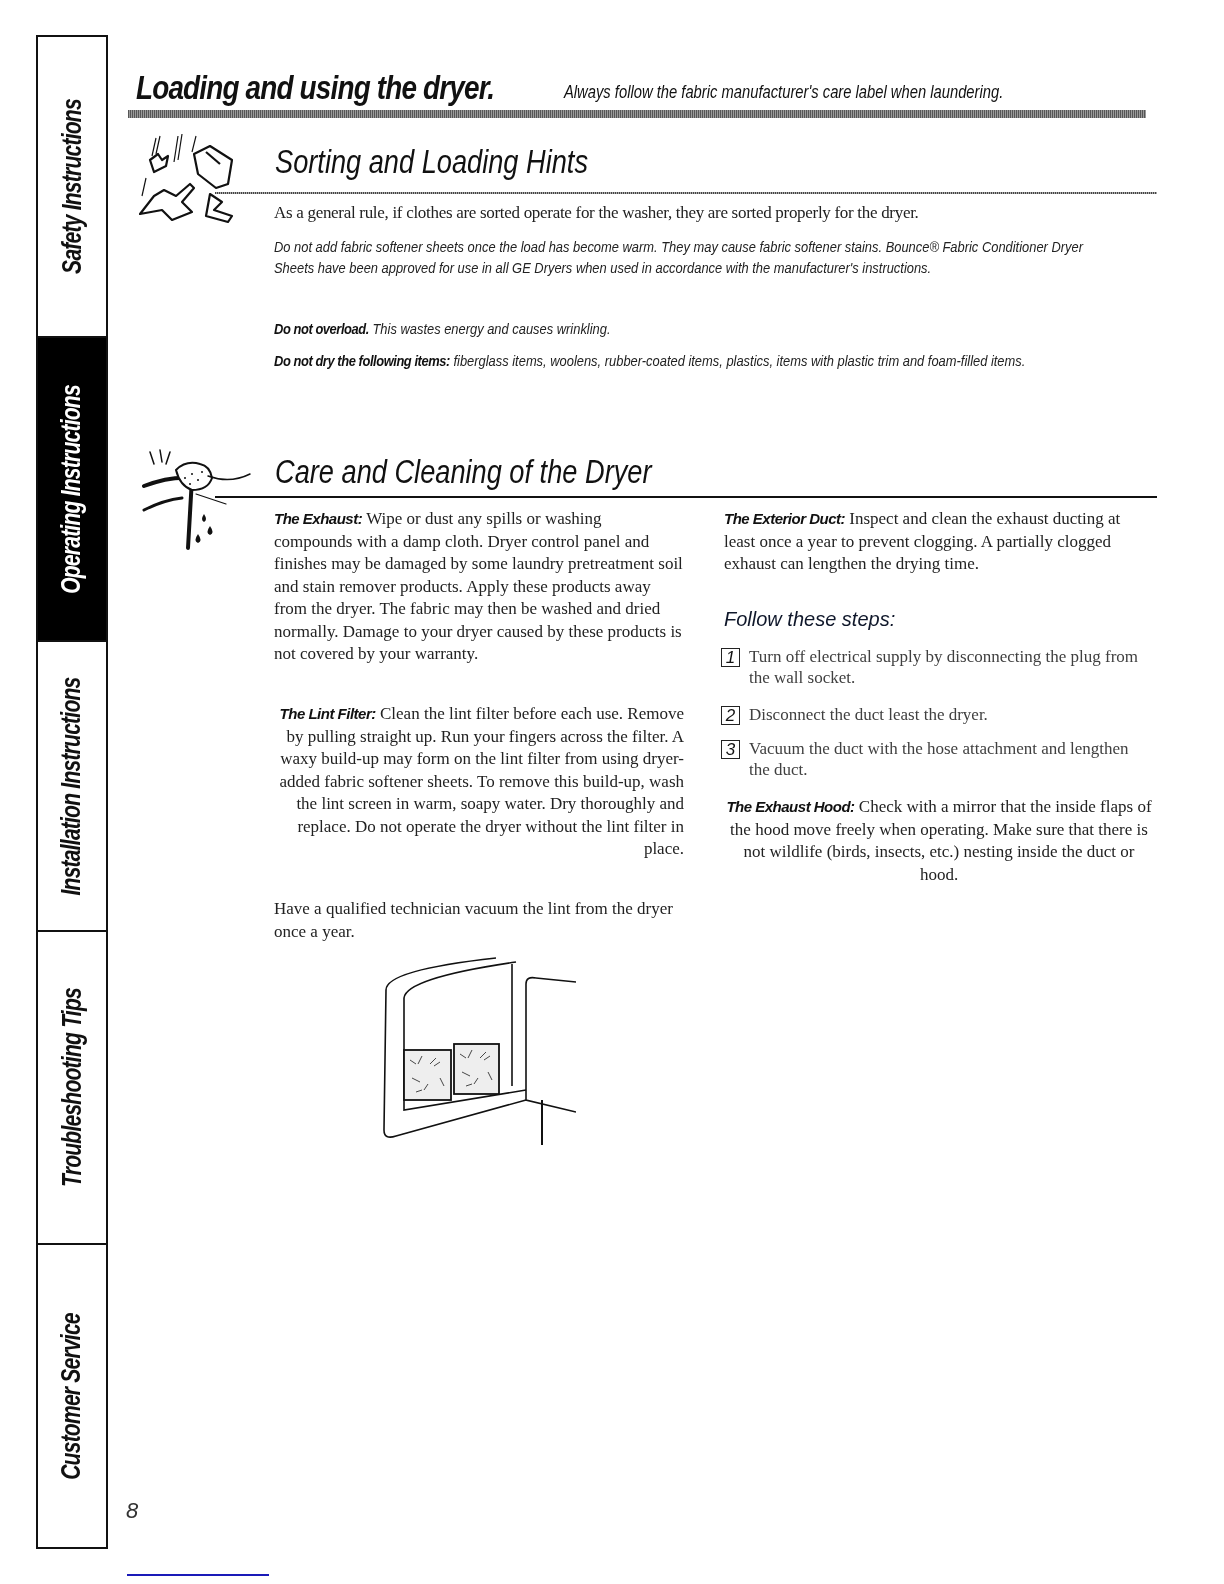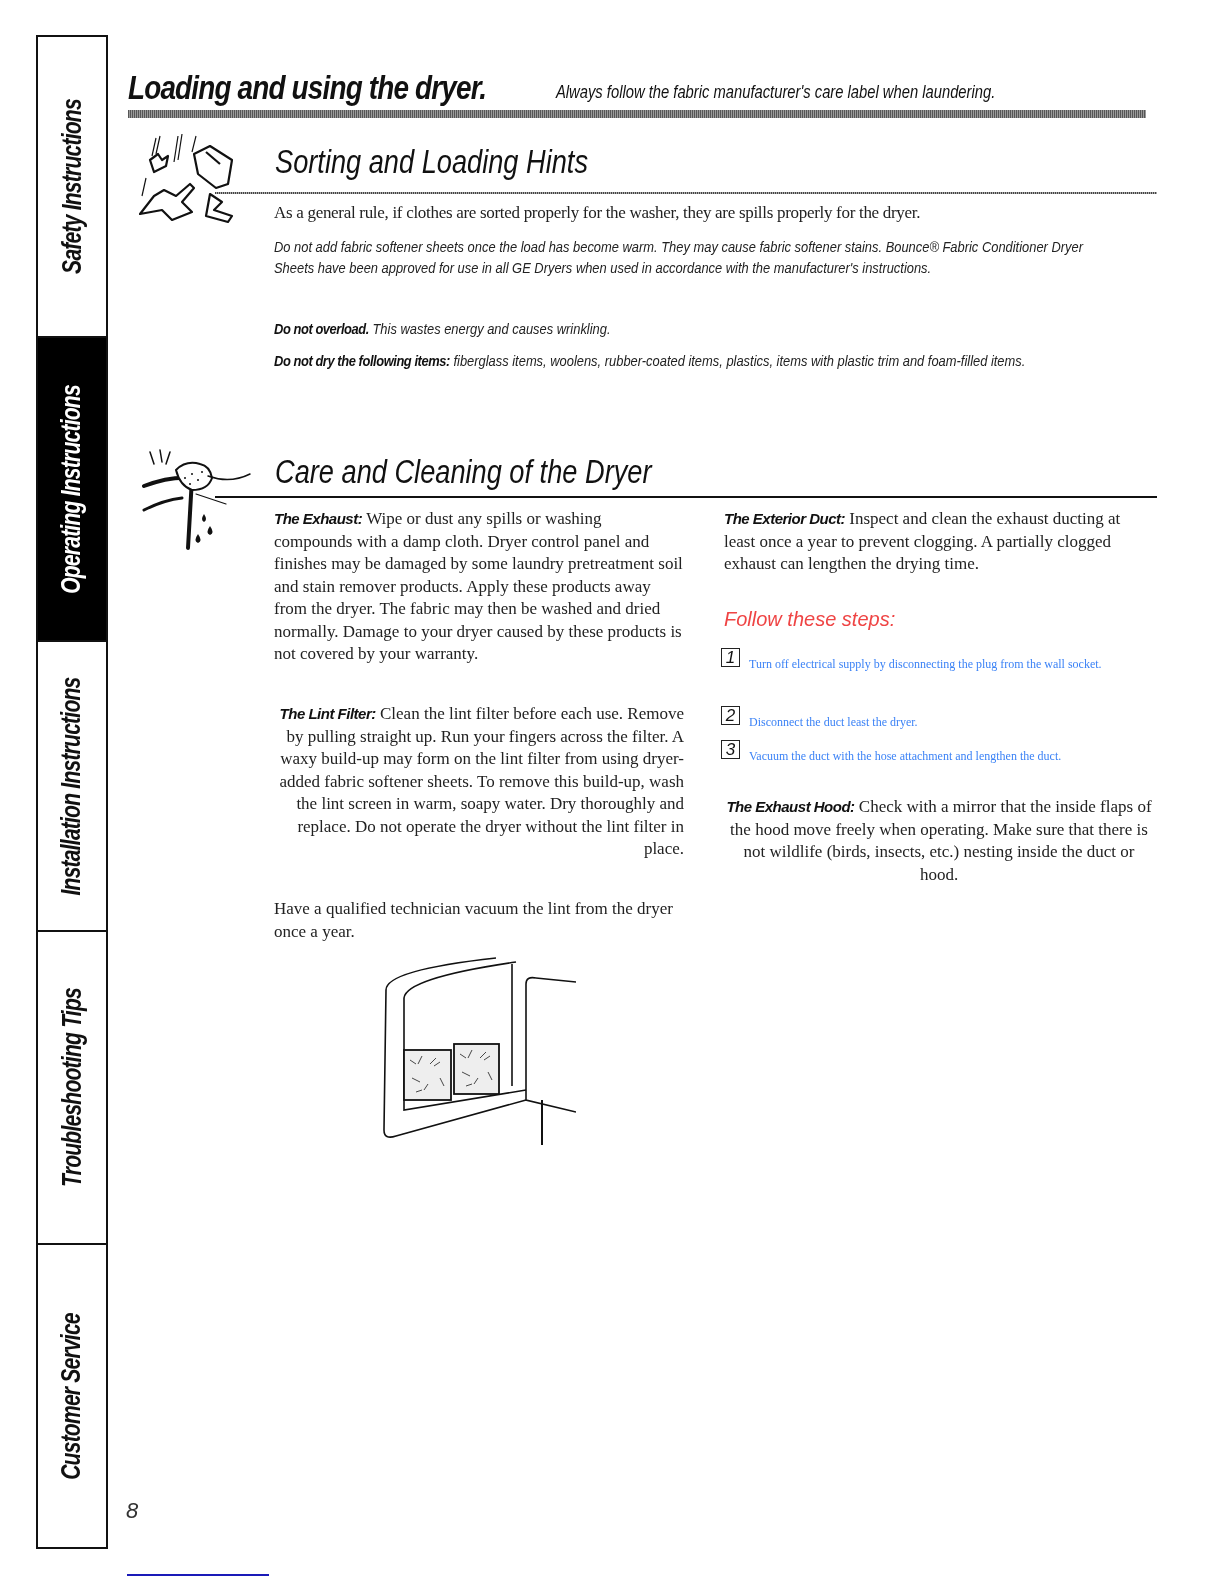--- a/index.html
+++ b/index.html
@@ -7,38 +7,38 @@
 
   
   .tabs { position: absolute; left: 36px; top: 35px; width: 72px; height: 1514px; border: 2px solid #111; border-right-width: 2px; box-sizing: border-box; }
   .tab { position: absolute; left: 0; width: 100%; box-sizing: border-box; border-bottom: 2px solid #111; display: flex; align-items: center; justify-content: center; overflow: hidden; }
   .tab:last-child { border-bottom: none; }
   .tab.active { background: #000; }
   .tab-label { transform: rotate(-90deg); white-space: nowrap; font-family: "Liberation Sans", sans-serif; font-weight: bold; font-style: italic; font-size: 27px; letter-spacing: -1px; color: #111; transform-origin: center; display: inline-block; transform: rotate(-90deg) scaleX(0.78); }
   .tab.active .tab-label { color: #fff; }
 
   
-  .header { position: absolute; left: 128px; top: 68px; width: 990px; white-space: nowrap; }
+  .header { position: absolute; left: 136px; top: 68px; width: 990px; white-space: nowrap; }
   .header-title { font-family: "Liberation Sans", sans-serif; font-weight: bold; font-style: italic; font-size: 34px; letter-spacing: -1px; display: inline-block; transform: scaleX(0.82); transform-origin: left bottom; }
   .header-sub { font-family: "Liberation Sans", sans-serif; font-style: italic; font-size: 18px; position: absolute; left: 428px; top: 14px; transform: scaleX(0.82); transform-origin: left bottom; white-space: nowrap; }
   .header-rule { position: absolute; left: 128px; top: 110px; width: 1018px; height: 8px; background: repeating-linear-gradient(90deg, #555 0 1px, #999 1px 2px); }
 
   
   .sec-title { position: absolute; font-family: "Liberation Sans", sans-serif; font-style: italic; font-size: 34px; transform: scaleX(0.8); transform-origin: left bottom; white-space: nowrap; color: #111; }
   .rule-dotted { position: absolute; height: 2px; background: repeating-linear-gradient(90deg, #444 0 1px, #aaa 1px 2px); }
   .rule-solid { position: absolute; height: 2px; background: #111; }
 
   .p-serif { position: absolute; font-family: "Liberation Serif", serif; font-size: 17px; line-height: 22.5px; color: #222; }
   .p-italic { position: absolute; font-family: "Liberation Sans", sans-serif; font-style: italic; font-size: 15px; line-height: 21px; color: #222; transform: scaleX(0.86); transform-origin: left top; }
   .lead { font-family: "Liberation Sans", sans-serif; font-weight: bold; font-style: italic; font-size: 15px; letter-spacing: -0.5px; color: #111; }
 
-  .steps-title { position: absolute; font-family: "Liberation Sans", sans-serif; font-style: italic; font-size: 20px; color: #ef4444; }
+  .steps-title { position: absolute; font-family: "Liberation Sans", sans-serif; font-style: italic; font-size: 20px; color: #0f172a; }
   .step { position: absolute; display: flex; align-items: flex-start; }
   .step-num { width: 19px; height: 19px; border: 1.5px solid #222; box-sizing: border-box; font-family: "Liberation Sans", sans-serif; font-style: italic; font-size: 17px; line-height: 17px; text-align: center; margin-right: 9px; margin-top: 2px; flex: none; }
-  .step-text { font-family: "Liberation Serif", serif; font-size: 12px; line-height: 21px; color: #3b82f6; margin-top: 8px; }
+  .step-text { font-family: "Liberation Serif", serif; font-size: 17px; line-height: 21px; color: #404040; }
 
   .page-num { position: absolute; left: 126px; top: 1498px; font-family: "Liberation Sans", sans-serif; font-style: italic; font-size: 22px; font-weight: 300; color: #333; }
   .blue-line { position: absolute; left: 127px; top: 1574px; width: 142px; height: 2px; background: #1a1ab8; }
   .icon { position: absolute; }
 </style>
 </head>
 <body>
 
 <div class="tabs">
   <div class="tab" style="top:0;height:301px;">
@@ -77,21 +77,21 @@
       <line x1="28" y1="4" x2="24" y2="22"></line>
     <line x1="46" y1="4" x2="42" y2="30"></line>
       <line x1="50" y1="2" x2="46" y2="28"></line>
     <line x1="64" y1="4" x2="60" y2="20"></line>
       <line x1="14" y1="46" x2="10" y2="64"></line>
   </g>
 </svg>
 <div class="sec-title" style="left:275px;top:142px;">Sorting and Loading Hints</div>
 <div class="rule-dotted" style="left:215px;top:192px;width:942px;"></div>
 
-<div class="p-serif" style="left:274px;top:202px;width:870px;letter-spacing:-0.3px;">As a general rule, if clothes are sorted properly for the washer, they are spills properly for the dryer.</div>
+<div class="p-serif" style="left:274px;top:202px;width:870px;letter-spacing:-0.3px;">As a general rule, if clothes are sorted operate for the washer, they are sorted properly for the dryer.</div>
 <div class="p-italic" style="left:274px;top:236px;width:975px;">Do not add fabric softener sheets once the load has become warm. They may cause fabric softener stains. Bounce® Fabric Conditioner Dryer Sheets have been approved for use in all GE Dryers when used in accordance with the manufacturer's instructions.</div>
 <div class="p-italic" style="left:274px;top:318px;width:975px;">
   <span class="lead">Do not overload.</span>
   <span>This wastes energy and causes wrinkling.</span>
 </div>
 <div class="p-italic" style="left:274px;top:350px;width:975px;">
   <span class="lead">Do not dry the following items:</span>
   <span>fiberglass items, woolens, rubber-coated items, plastics, items with plastic trim and foam-filled items.</span>
 </div>
 

